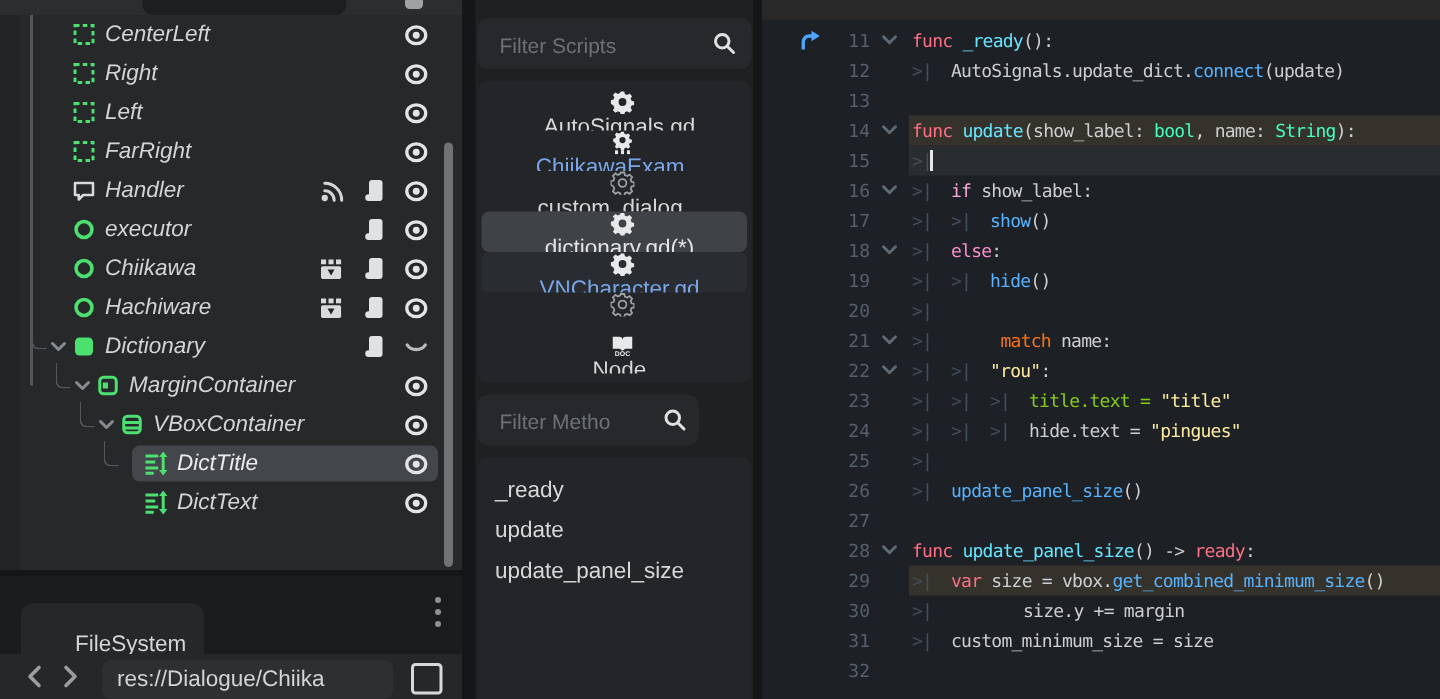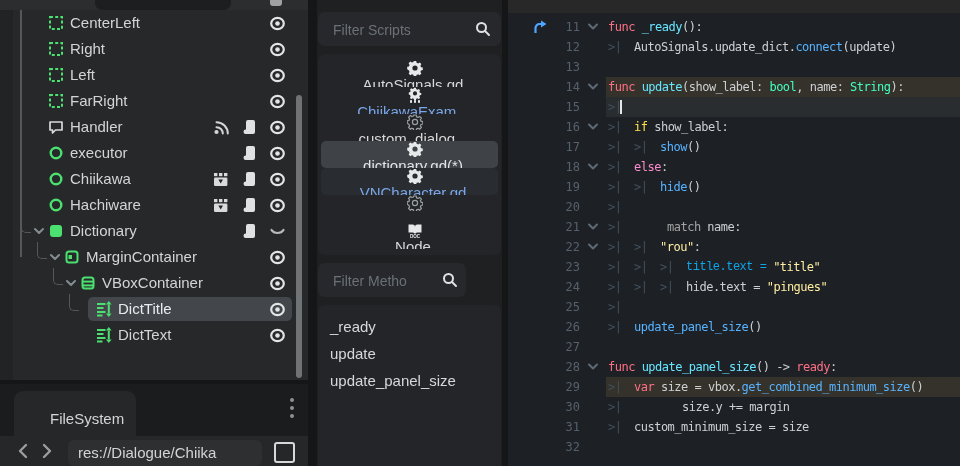--- a/index.html
+++ b/index.html
@@ -11,27 +11,27 @@
   #scene-filter-remnant{left:95px;top:0;width:136px;height:10px;background:#1c1e1f;border-radius:0 0 7px 7px;}
   #scene-topbar-icon{left:270px;top:0;width:12px;height:6px;background:#9fa2a3;border-radius:0 0 3px 3px;}
   #left-edge{left:0;top:10px;width:13px;height:370px;background:#212324;}
   #tree-rows{left:0;top:10px;width:308px;}
   .trow{position:relative;width:308px;height:26px;}
   .trow .sel{position:absolute;top:1px;height:24px;background:#43474b;border-radius:5px;}
   .corner{position:absolute;width:9px;height:16px;top:-2px;border-left:1.5px solid #55585b;
     border-bottom:1.5px solid #55585b;border-bottom-left-radius:5px;}
   .tchev{position:absolute;top:7px;width:12px;height:12px;}
   .nicon{position:absolute;top:5px;width:16px;height:16px;}
-  .tlabel{position:absolute;top:4px;font-size:15px;color:#d2d4d6;white-space:nowrap;}
+  .tlabel{position:absolute;top:4px;font-size:15px;color:#d2d4d6;white-space:nowrap;font-style:italic;}
   .badge{position:absolute;top:5px;width:19px;height:17px;}
   #tree-guide{left:20px;top:10px;width:1.5px;height:247px;background:#55585b;}
   #tree-scrollbar{left:296px;top:95px;width:6px;height:283px;background:#6f7376;border-radius:3px;}
   
   #fs-panel{left:0;top:384px;width:308px;height:82px;background:#1a1c1d;}
-  #fs-tab{left:14px;top:7px;width:122px;height:45px;background:#252729;border-radius:9px 9px 0 0;}
+  #fs-tab{left:14px;top:18px;width:122px;height:45px;background:#252729;border-radius:9px 9px 0 0;}
   #fs-tab-label{left:36px;top:19px;font-size:15px;color:#d3d5d6;}
   #fs-menu{left:290px;top:14px;width:4px;height:22px;}
   #fs-menu div{width:4px;height:4px;border-radius:50%;background:#8d9193;margin-bottom:4px;}
   #fs-body{left:0;top:52px;width:308px;height:30px;background:#252729;}
   .fs-chev{position:absolute;top:7px;width:14px;height:16px;}
   #fs-path{left:68px;top:4px;width:194px;height:26px;background:#2d2f31;border-radius:6px;overflow:hidden;}
   #fs-path-text{left:10px;top:4px;font-size:15px;color:#d2d4d5;white-space:nowrap;}
   #fs-square{left:274px;top:6px;width:17px;height:17px;border:2px solid #d6d8d9;border-radius:3px;}
   
   #mid-panel{left:317px;top:0;width:185px;height:466px;background:#1e2022;}
@@ -552,21 +552,21 @@
         <div class="g-code hl-caret"><span class="tabmark">&gt;|</span><span class="caret"></span></div>
       </div>
       <div class="cline">
         <div class="g-ovr"></div>
         <div class="g-num">16</div>
         <div class="g-fold">
           <svg width="12" height="8" viewBox="0 0 12 8">
             <path d="M2 1.5l4 4 4-4" stroke="#5e6a73" stroke-width="2" fill="none" stroke-linecap="round" stroke-linejoin="round"></path>
           </svg>
         </div>
-        <div class="g-code"><span class="tabmark">&gt;|</span><span style="color: #fde047;">if</span><span style="color: rgb(205, 207, 210);"> show_label:</span></div>
+        <div class="g-code"><span class="tabmark">&gt;|</span><span style="color: #f9a8d4;">if</span><span style="color: rgb(205, 207, 210);"> show_label:</span></div>
       </div>
       <div class="cline">
         <div class="g-ovr"></div>
         <div class="g-num">17</div>
         <div class="g-fold"></div>
         <div class="g-code"><span class="tabmark">&gt;|</span><span class="tabmark">&gt;|</span><span style="color: rgb(87, 179, 255);">show</span><span style="color: rgb(205, 207, 210);">()</span></div>
       </div>
       <div class="cline">
         <div class="g-ovr"></div>
         <div class="g-num">18</div>
@@ -590,37 +590,37 @@
         <div class="g-code"><span class="tabmark">&gt;|</span></div>
       </div>
       <div class="cline">
         <div class="g-ovr"></div>
         <div class="g-num">21</div>
         <div class="g-fold">
           <svg width="12" height="8" viewBox="0 0 12 8">
             <path d="M2 1.5l4 4 4-4" stroke="#5e6a73" stroke-width="2" fill="none" stroke-linecap="round" stroke-linejoin="round"></path>
           </svg>
         </div>
-        <div class="g-code"><span class="tabmark">&gt;|</span><span style="color: #a3a3a3; padding-left: 33px;">match</span><span style="color: rgb(205, 207, 210);"> name:</span></div>
+        <div class="g-code"><span class="tabmark">&gt;|</span><span style="color: #f97316; padding-left: 33px;">match</span><span style="color: rgb(205, 207, 210);"> name:</span></div>
       </div>
       <div class="cline">
         <div class="g-ovr"></div>
         <div class="g-num">22</div>
         <div class="g-fold">
           <svg width="12" height="8" viewBox="0 0 12 8">
             <path d="M2 1.5l4 4 4-4" stroke="#5e6a73" stroke-width="2" fill="none" stroke-linecap="round" stroke-linejoin="round"></path>
           </svg>
         </div>
         <div class="g-code"><span class="tabmark">&gt;|</span><span class="tabmark">&gt;|</span><span style="color: rgb(255, 237, 161);">"rou"</span><span style="color: rgb(205, 207, 210);">:</span></div>
       </div>
       <div class="cline">
         <div class="g-ovr"></div>
         <div class="g-num">23</div>
         <div class="g-fold"></div>
-        <div class="g-code"><span class="tabmark">&gt;|</span><span class="tabmark">&gt;|</span><span class="tabmark">&gt;|</span><span style="color: #0ea5e9; font-family: Liberation Mono, monospace;">title.text = </span><span style="color: rgb(255, 237, 161);">"title"</span></div>
+        <div class="g-code"><span class="tabmark">&gt;|</span><span class="tabmark">&gt;|</span><span class="tabmark">&gt;|</span><span style="color: #84cc16;">title.text = </span><span style="color: rgb(255, 237, 161);">"title"</span></div>
       </div>
       <div class="cline">
         <div class="g-ovr"></div>
         <div class="g-num">24</div>
         <div class="g-fold"></div>
         <div class="g-code"><span class="tabmark">&gt;|</span><span class="tabmark">&gt;|</span><span class="tabmark">&gt;|</span><span style="color: rgb(205, 207, 210);">hide.text = </span><span style="color: rgb(255, 237, 161);">"pingues"</span></div>
       </div>
       <div class="cline">
         <div class="g-ovr"></div>
         <div class="g-num">25</div>

